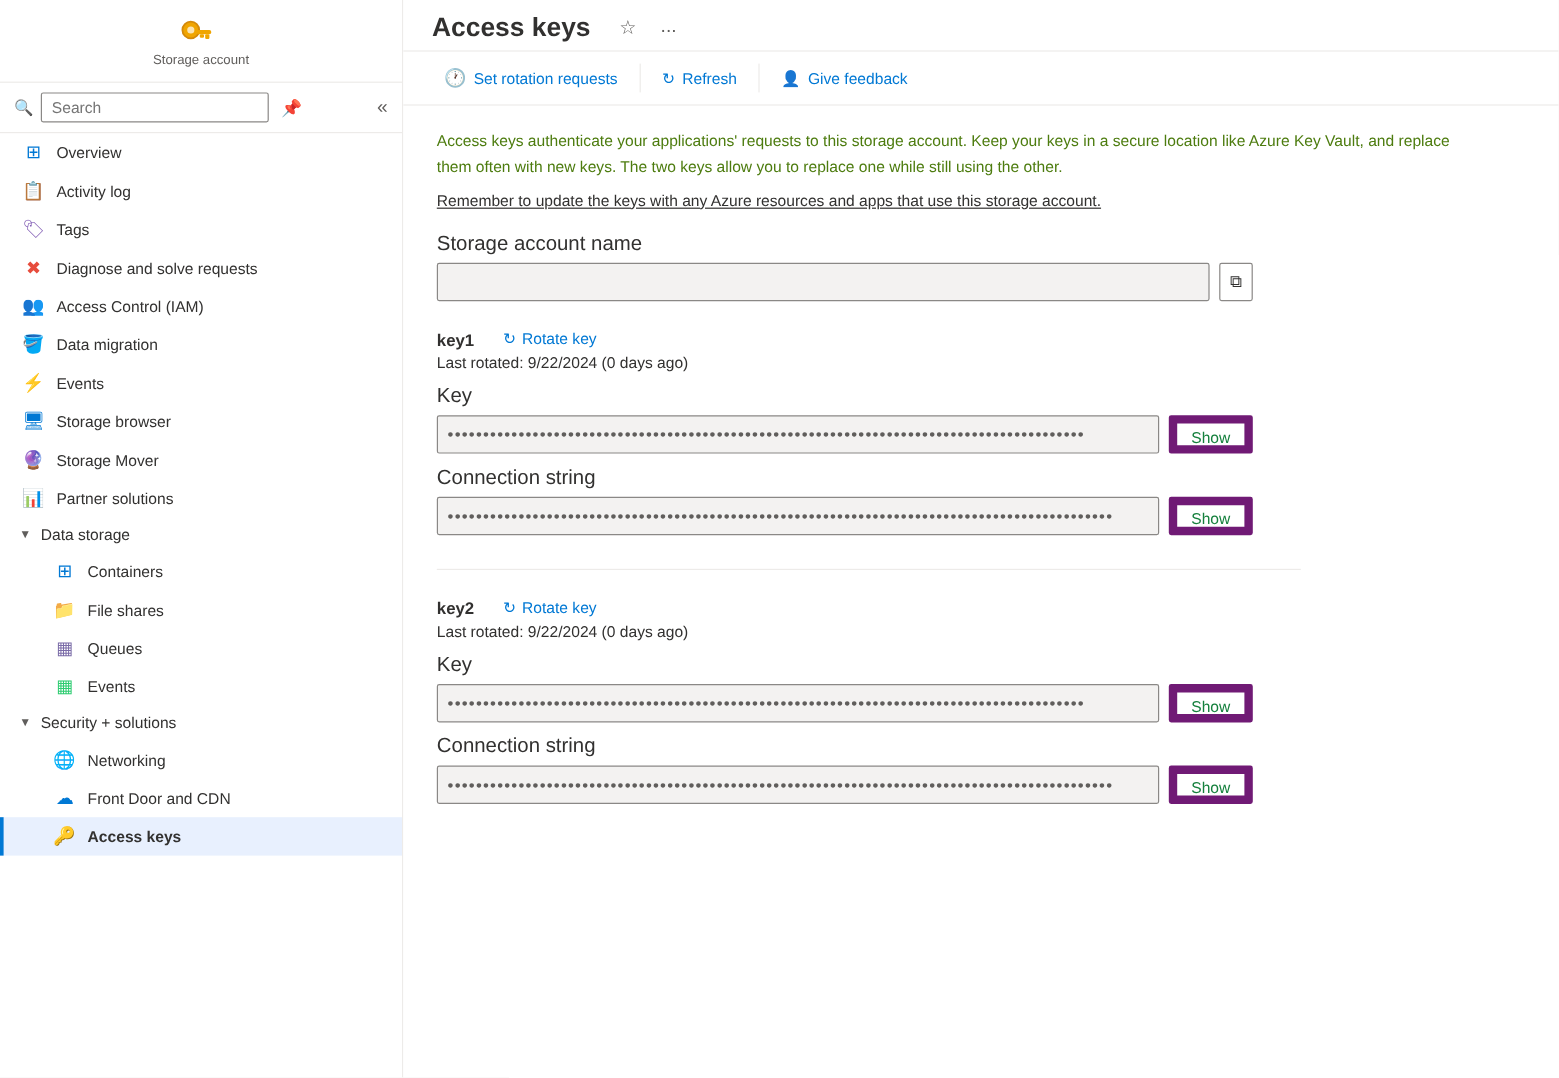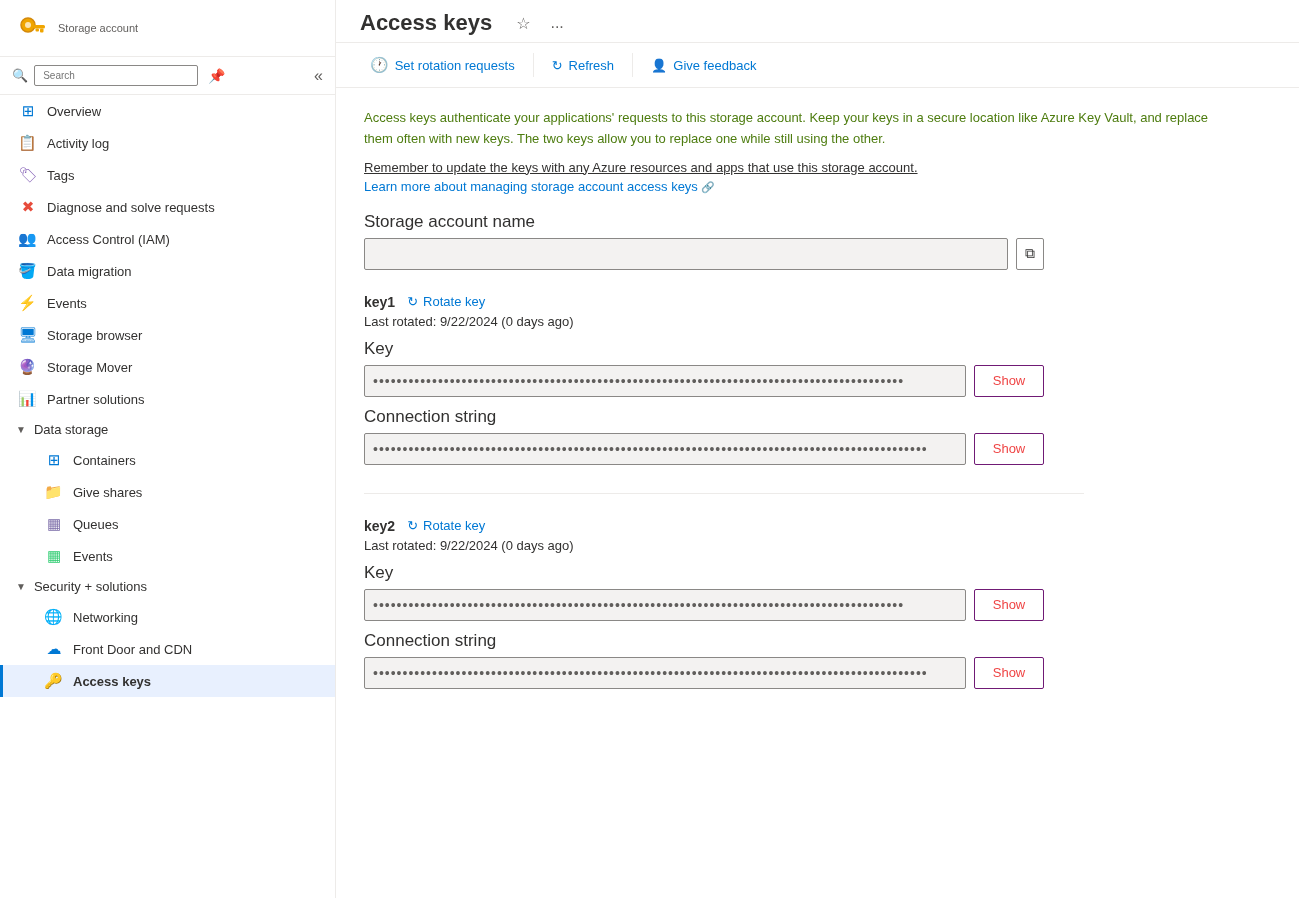--- a/index.html
+++ b/index.html
@@ -14,20 +14,21 @@
       display: flex;
       flex-direction: column;
       height: 100%;
       overflow-y: auto;
     }
     .sidebar-header {
       display: flex;
       align-items: center;
       padding: 12px 16px;
       border-bottom: 1px solid #edebe9;
+      flex-direction: column;
     }
     .sidebar-logo {
       width: 32px;
       height: 32px;
       margin-right: 10px;
     }
     .sidebar-search {
       padding: 8px 12px;
       border-bottom: 1px solid #edebe9;
       display: flex;
@@ -188,38 +189,38 @@
       border: 1px solid #8a8886;
       border-radius: 2px;
       cursor: pointer;
       padding: 4px 8px;
       font-size: 14px;
       color: #323130;
       height: 32px;
     }
     .show-btn {
       background: #fff;
-      border: 1px solid #701a75;
+      border: 7px solid #701a75;
       border-radius: 2px;
       cursor: pointer;
       padding: 4px 6px;
       font-size: 13px;
-      color: #ef4444;
+      color: #15803d;
       height: 32px;
       min-width: 70px;
     }
 
     .key-section {
       margin-top: 24px;
       padding-bottom: 8px;
     }
     .key-title {
       display: flex;
       align-items: center;
-      gap: 12px;
+      gap: 24px;
       margin-bottom: 4px;
     }
     .key-name {
       font-size: 14px;
       font-weight: 600;
       color: #323130;
     }
     .rotate-btn {
       display: flex;
       align-items: center;
@@ -258,21 +259,21 @@
       <circle cx="12" cy="13" r="3" fill="#fff" opacity="0.7"></circle>
       <rect x="17" y="13" width="12" height="3.5" rx="1.5" fill="#f0a500"></rect>
       <rect x="24" y="16.5" width="3.5" height="4" rx="1" fill="#f0a500"></rect>
       <rect x="19.5" y="16.5" width="3.5" height="3" rx="1" fill="#f0a500"></rect>
     </svg>
     <span style="font-size:11px;color:#605e5c;">Storage account</span>
   </div>
 
   <div class="sidebar-search">
     <span style="color:#605e5c;">🔍</span>
-    <input type="text" style="border: 1px solid rgb(138, 136, 134); border-radius: 2px; padding: 4px 8px; font-size: 10px; width: 164px; outline: none;" placeholder="Search">
+    <input type="text" style="border: 1px solid rgb(138, 136, 134); border-radius: 2px; padding: 4px 8px; font-size: 13px; width: 190px; outline: none;" placeholder="Search">
     <button class="header-icon-btn" style="font-size:14px;color:#605e5c;">📌</button>
     <button class="collapse-btn">«</button>
   </div>
 
   <div>
     <div class="nav-item">
       <span class="nav-icon" style="color:#0078d4;">⊞</span>
       <span>Overview</span>
     </div>
     <div class="nav-item">
@@ -315,21 +316,21 @@
     <div class="section-toggle">
       <span class="toggle-arrow">▼</span>
       <span>Data storage</span>
     </div>
     <div class="nav-item sub">
       <span class="nav-icon" style="color:#0078d4;">⊞</span>
       <span>Containers</span>
     </div>
     <div class="nav-item sub">
       <span class="nav-icon" style="color:#0078d4;">📁</span>
-      <span>Give shares</span>
+      <span>File shares</span>
     </div>
     <div class="nav-item sub">
       <span class="nav-icon" style="color:#7b6ca8;">▦</span>
       <span>Queues</span>
     </div>
     <div class="nav-item sub">
       <span class="nav-icon" style="color:#2ecc71;">▦</span>
       <span>Events</span>
     </div>
 
@@ -373,24 +374,20 @@
     <button class="toolbar-btn">
       <span>👤</span>
       <span>Give feedback</span>
     </button>
   </div>
 
   <div class="content">
     <p class="info-text">Access keys authenticate your applications' requests to this storage account. Keep your keys in a secure location like Azure Key Vault, and replace them often with new keys. The two keys allow you to replace one while still using the other.</p>
 
     <p class="reminder-text" style="margin-top:10px;text-decoration:underline;">Remember to update the keys with any Azure resources and apps that use this storage account.</p>
-    <a href="#" class="info-link">
-      <span>Learn more about managing storage account access keys</span>
-      <span style="font-size:11px;"> 🔗</span>
-    </a>
 
     
     <div class="field-section">
       <div class="field-label">Storage account name</div>
       <div class="field-row">
         <input type="text" class="field-input" value="" style="width: 600px;">
         <button class="copy-btn">
           <span>⧉</span>
         </button>
       </div>

